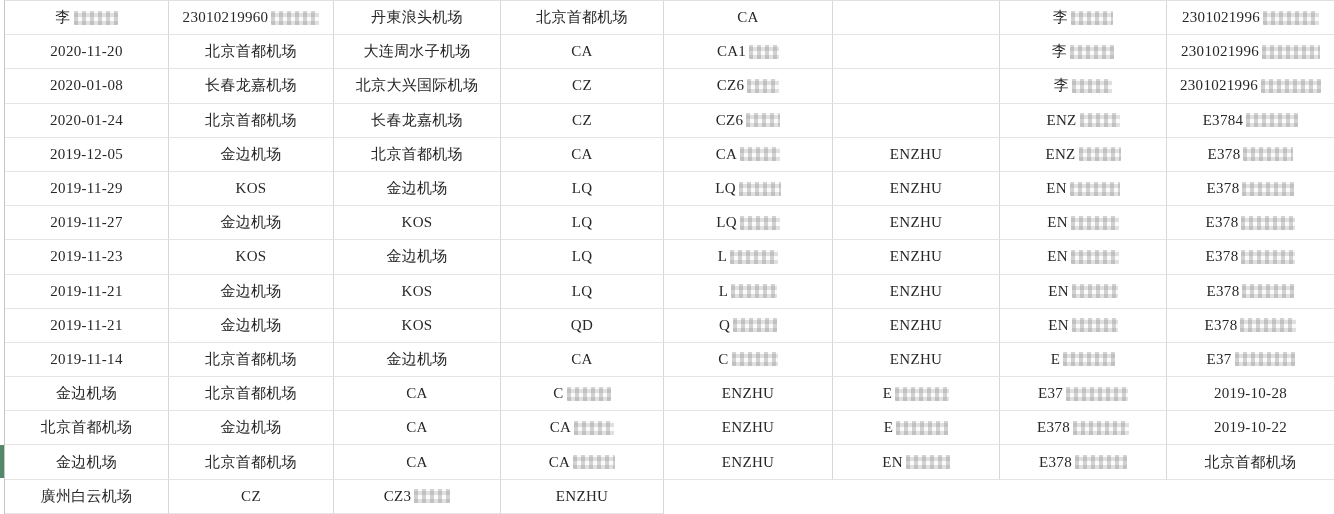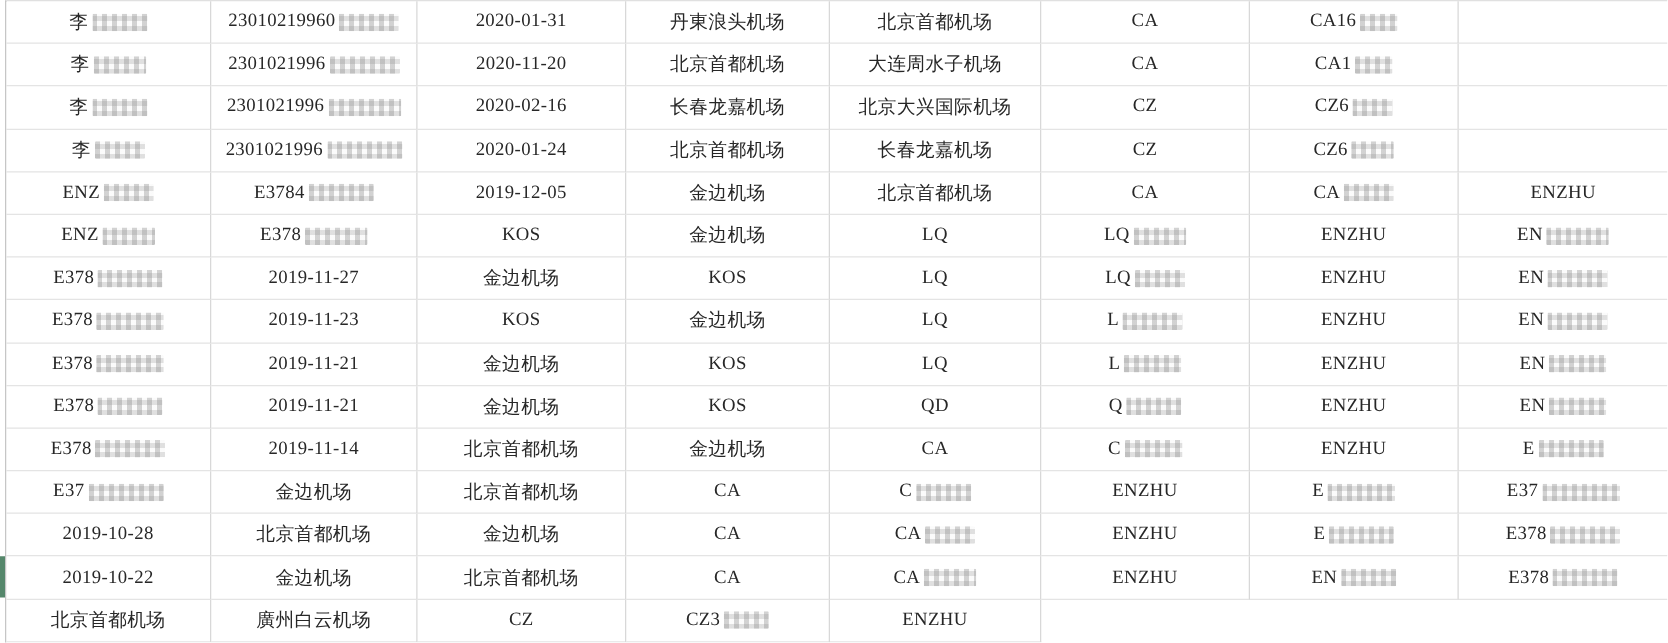--- a/index.html
+++ b/index.html
@@ -42,34 +42,27 @@
 <div id="sheet">
     <div class="cell">
       <span>李</span>
       <span class="redact" style="width: 44px;"></span>
     </div>
     <div class="cell">
       <span>23010219960</span>
       <span class="redact" style="width: 48px;"></span>
     </div>
     <div class="cell">
-      <span>2020-01-31</span>
-    </div>
-    <div class="cell">
       <span>丹東浪头机场</span>
     </div>
     <div class="cell">
       <span>北京首都机场</span>
     </div>
     <div class="cell">
       <span>CA</span>
-    </div>
-    <div class="cell">
-      <span>CA16</span>
-      <span class="redact" style="width: 30px;"></span>
     </div>
     <div class="cell">
       <span></span>
     </div>
     <div class="cell">
       <span>李</span>
       <span class="redact" style="width: 42px;"></span>
     </div>
     <div class="cell">
       <span>2301021996</span>
@@ -96,21 +89,21 @@
     </div>
     <div class="cell">
       <span>李</span>
       <span class="redact" style="width: 44px;"></span>
     </div>
     <div class="cell">
       <span>2301021996</span>
       <span class="redact" style="width: 58px;"></span>
     </div>
     <div class="cell">
-      <span>2020-02-16</span>
+      <span>2020-01-08</span>
     </div>
     <div class="cell">
       <span>长春龙嘉机场</span>
     </div>
     <div class="cell">
       <span>北京大兴国际机场</span>
     </div>
     <div class="cell">
       <span>CZ</span>
     </div>
@@ -175,20 +168,23 @@
     <div class="cell">
       <span>ENZHU</span>
     </div>
     <div class="cell">
       <span>ENZ</span>
       <span class="redact" style="width: 42px;"></span>
     </div>
     <div class="cell">
       <span>E378</span>
       <span class="redact" style="width: 50px;"></span>
+    </div>
+    <div class="cell">
+      <span>2019-11-29</span>
     </div>
     <div class="cell">
       <span>KOS</span>
     </div>
     <div class="cell">
       <span>金边机场</span>
     </div>
     <div class="cell">
       <span>LQ</span>
     </div>

